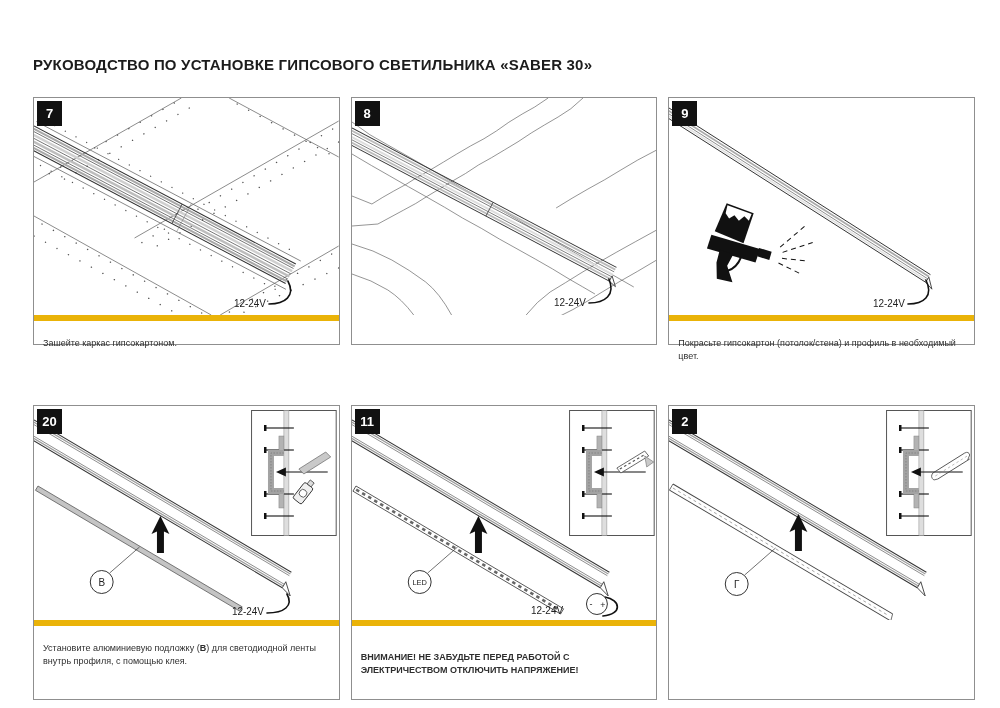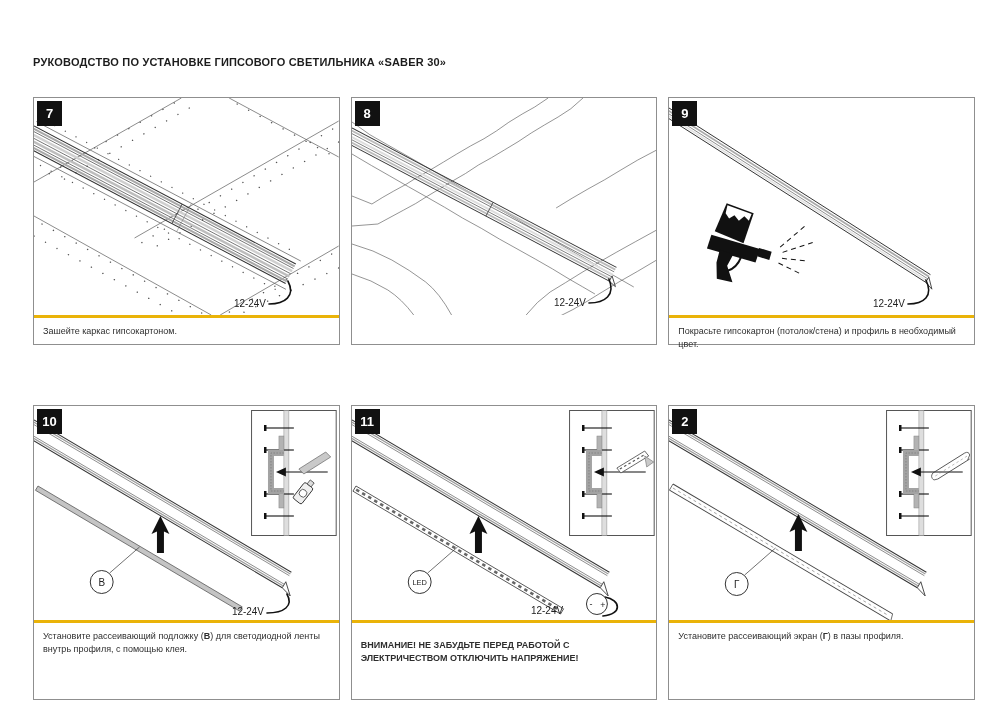--- a/index.html
+++ b/index.html
@@ -1,27 +1,27 @@
 <!DOCTYPE html>
 <html><head>
 <meta charset="utf-8">
 <style>
   html,body{margin:0;padding:0;background:#fff;}
   body{width:1000px;height:708px;font-family:"Liberation Sans",sans-serif;}
   .page{position:relative;width:1000px;height:708px;background:#fff;overflow:hidden;}
-  .doc-title{position:absolute;left:33px;top:56px;font-size:11px;font-weight:bold;color:#1c1c1c;letter-spacing:.2px;}
+  .doc-title{position:absolute;left:33px;top:56px;font-size:15px;font-weight:bold;color:#1c1c1c;letter-spacing:.2px;}
   .row{position:absolute;left:33px;width:942px;display:flex;gap:11px;}
   .row1{top:97px;height:248px;}
   .row2{top:405px;height:295px;}
   .panel{position:relative;flex:1;border:1px solid #8f8f8f;background:#fff;box-sizing:border-box;display:flex;flex-direction:column;}
   .art{flex:0 0 auto;}
   .row1 .art{height:217px;}
   .row2 .art{height:214px;}
   .art svg{display:block;width:100%;height:100%;}
-  .caption{border-top:3px solid #eab308;flex:1;padding:7px 9px;font-size:9px;line-height:1.4;color:#2e2e2e;}
+  .caption{border-top:6px solid #eab308;flex:1;padding:16px 9px;font-size:9px;line-height:1.4;color:#2e2e2e;}
   .warning{font-weight:bold;margin-top:9px;}
   .badge{position:absolute;top:3px;left:3px;width:25px;height:25px;background:#111;color:#fff;font-weight:bold;font-size:13px;display:flex;align-items:center;justify-content:center;z-index:2;}
   svg text{font-family:"Liberation Sans",sans-serif;}
 </style>
 </head>
 <body>
 
 <div class="page">
 
   <div class="doc-title">РУКОВОДСТВО ПО УСТАНОВКЕ ГИПСОВОГО СВЕТИЛЬНИКА «SABER 30»</div>
@@ -136,21 +136,21 @@
           <text x="237" y="209" font-size="10" fill="#222" text-anchor="end">12-24V</text>
         </svg>
       </div>
       <div class="caption">Покрасьте гипсокартон (потолок/стена) и профиль в необходимый цвет.</div>
     </div>
   </div>
 
   <div class="row row2">
 
     <div class="panel">
-      <div class="badge">10</div>
+      <div class="badge">20</div>
       <div class="art">
         <svg viewBox="0 0 306 214" preserveAspectRatio="none">
           <g transform="translate(4,80) rotate(30.5)">
             <rect x="0" y="0" width="238" height="5" fill="#c4c4c4" stroke="#555" stroke-width="0.7"></rect>
           </g>
           <g transform="translate(0,14) rotate(30.5)">
             <line x1="0" y1="0" x2="300" y2="0" stroke="#333" stroke-width="1"></line>
             <line x1="0" y1="2" x2="300" y2="2" stroke="#9e9e9e" stroke-width="1.3"></line>
             <line x1="0" y1="4" x2="300" y2="4" stroke="#333" stroke-width="0.5"></line>
             <line x1="0" y1="14" x2="300" y2="14" stroke="#333" stroke-width="0.5"></line>
@@ -185,21 +185,21 @@
             <polygon points="243,66 253,61.5 253,70.5" fill="#111"></polygon>
             <polygon points="266,63 293,46 298,51 271,68" fill="#c9c9c9" stroke="#666" stroke-width="0.7"></polygon>
             <g transform="translate(272,76) rotate(38)">
               <rect x="0" y="0" width="11" height="20" rx="2" fill="#f0f0f0" stroke="#333" stroke-width="0.9"></rect>
               <rect x="3" y="-5" width="5" height="5" fill="#ddd" stroke="#333" stroke-width="0.7"></rect>
               <circle cx="5.5" cy="10" r="3.8" fill="#fff" stroke="#333" stroke-width="0.7"></circle>
             </g>
           </g>
         </svg>
       </div>
-      <div class="caption"><span>Установите рассеивающий подложку (</span><b>В</b><span>) для светодиодной ленты внутрь профиля, с помощью клея.</span></div>
+      <div class="caption"><span>Установите алюминиевую подложку (</span><b>В</b><span>) для светодиодной ленты внутрь профиля, с помощью клея.</span></div>
     </div>
 
     <div class="panel">
       <div class="badge">11</div>
       <div class="art">
         <svg viewBox="0 0 306 214" preserveAspectRatio="none">
           <g transform="translate(4,80) rotate(30.5)">
             <rect x="0" y="0" width="242" height="6" fill="#fff" stroke="#444" stroke-width="0.8"></rect>
             <line x1="2" y1="3" x2="240" y2="3" stroke="#666" stroke-width="2.6" stroke-dasharray="3.5,3.5"></line>
           </g>
@@ -297,16 +297,15 @@
             <g stroke="#444" fill="none">
               <path d="M265,67 L297,47" stroke-width="0.9"></path>
               <path d="M270,73 L302,53" stroke-width="0.9"></path>
               <path d="M267.5,70 L299.5,50" stroke="#777" stroke-width="0.5" stroke-dasharray="2.5,2.5"></path>
               <path d="M265,67 q-3,4 1,7 l4,-1" stroke-width="0.8"></path>
               <path d="M297,47 q4,-2 5,2 l-2,5" stroke-width="0.8"></path>
             </g>
           </g>
         </svg>
       </div>
-      <div class="caption"><span>Установите рассеивающий экран (</span><b>Г</b><span>) в пазы профиля.</span></div>
     </div>
   </div>
 </div>
 
 </body></html>

